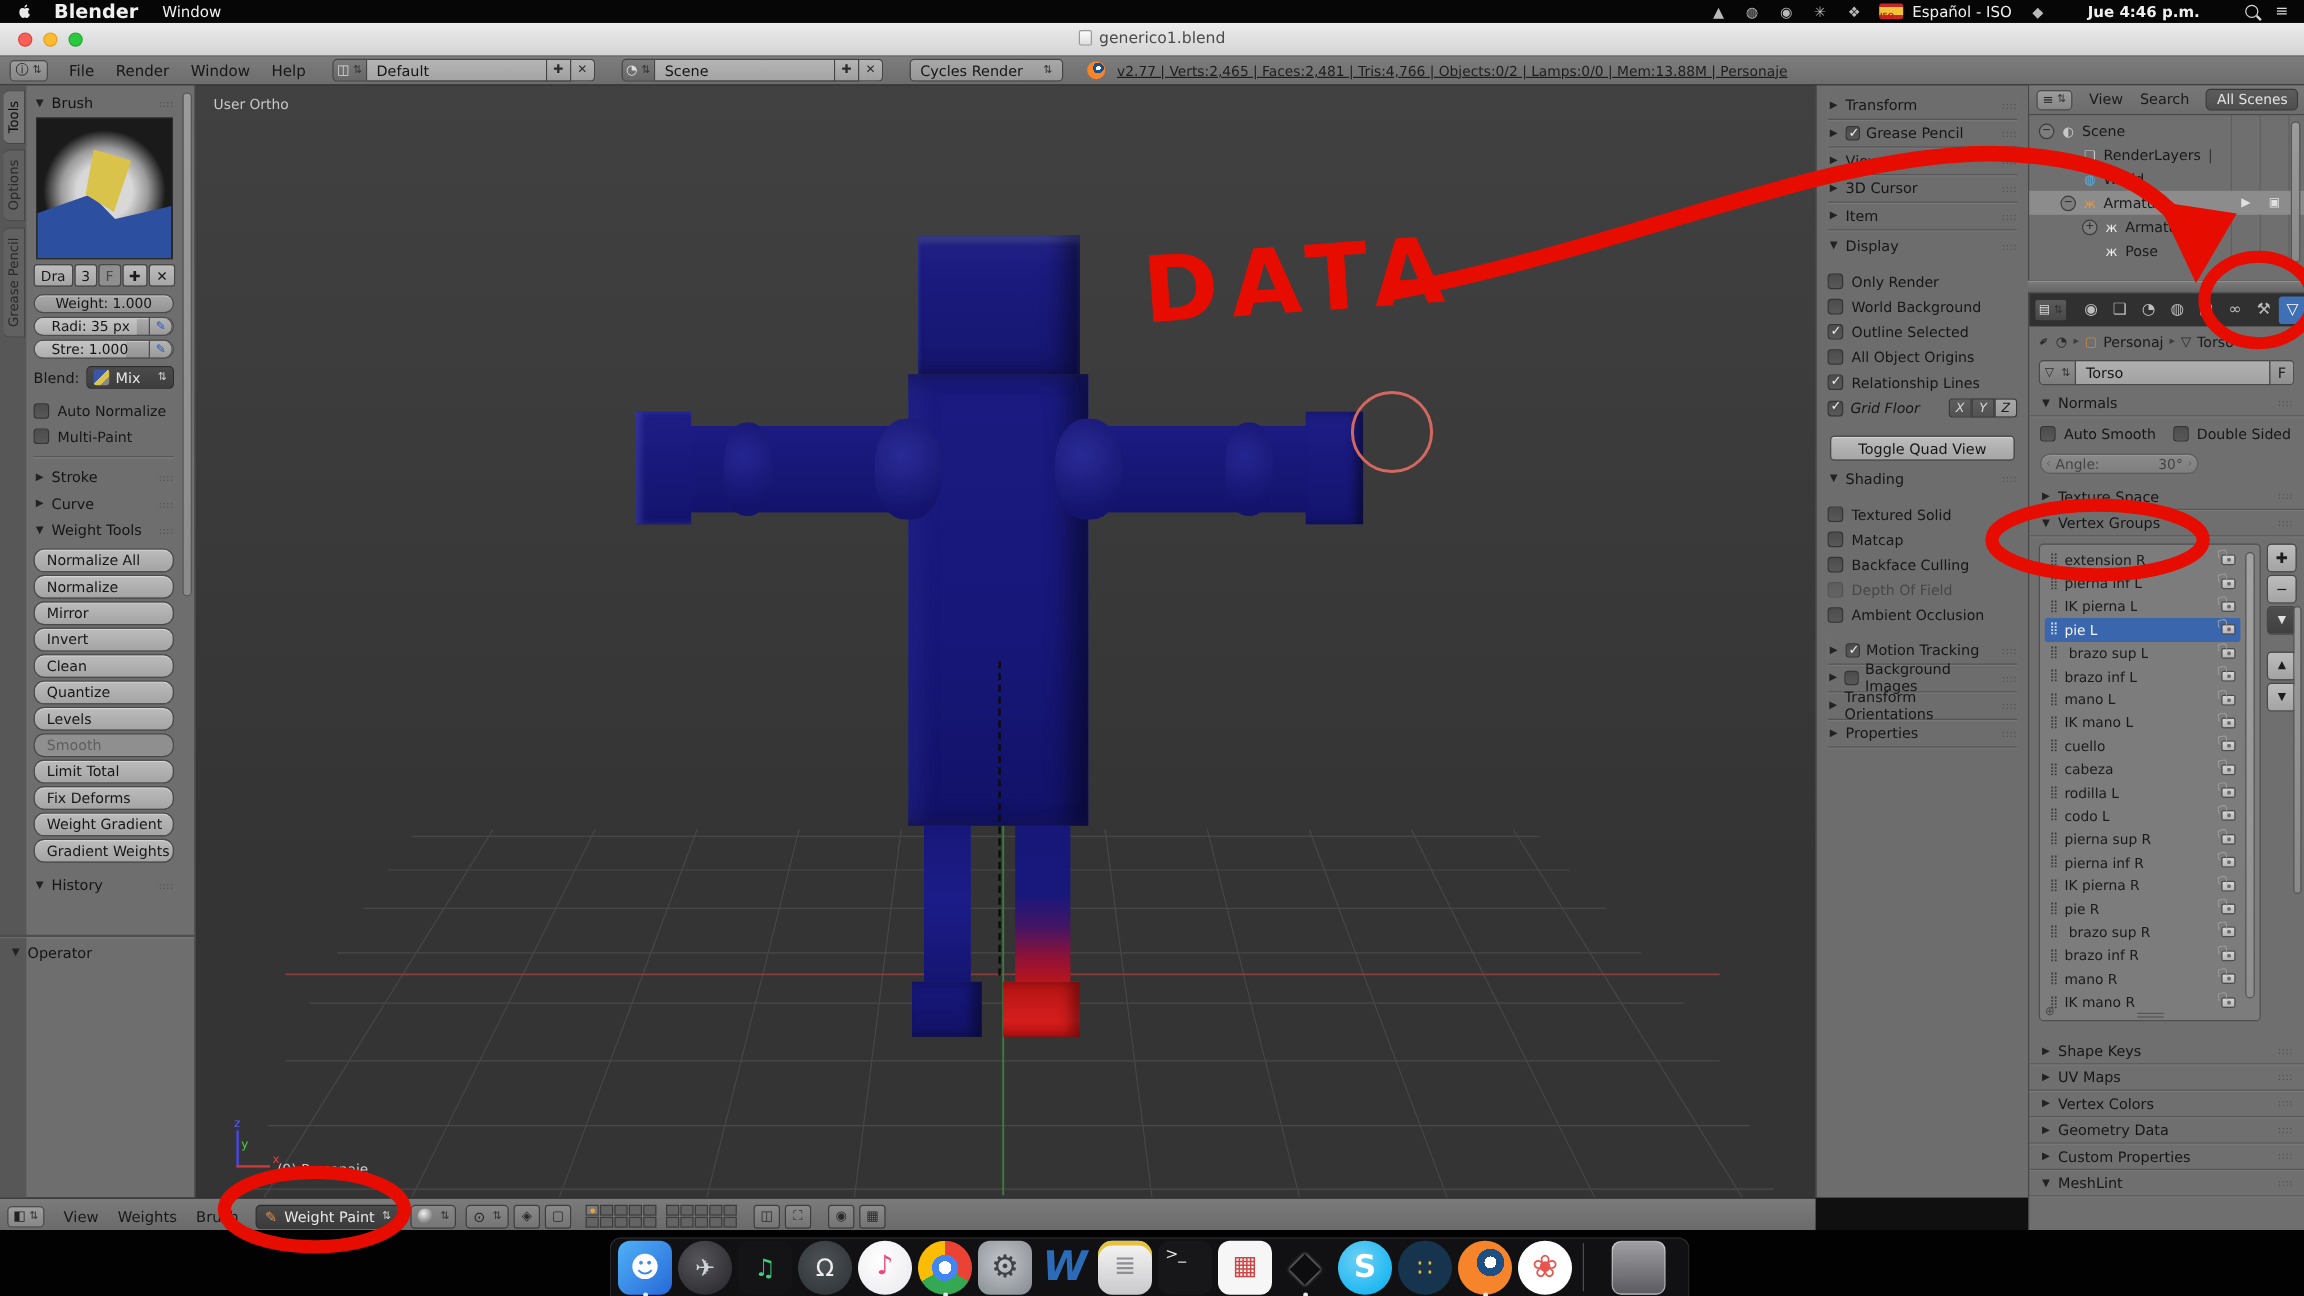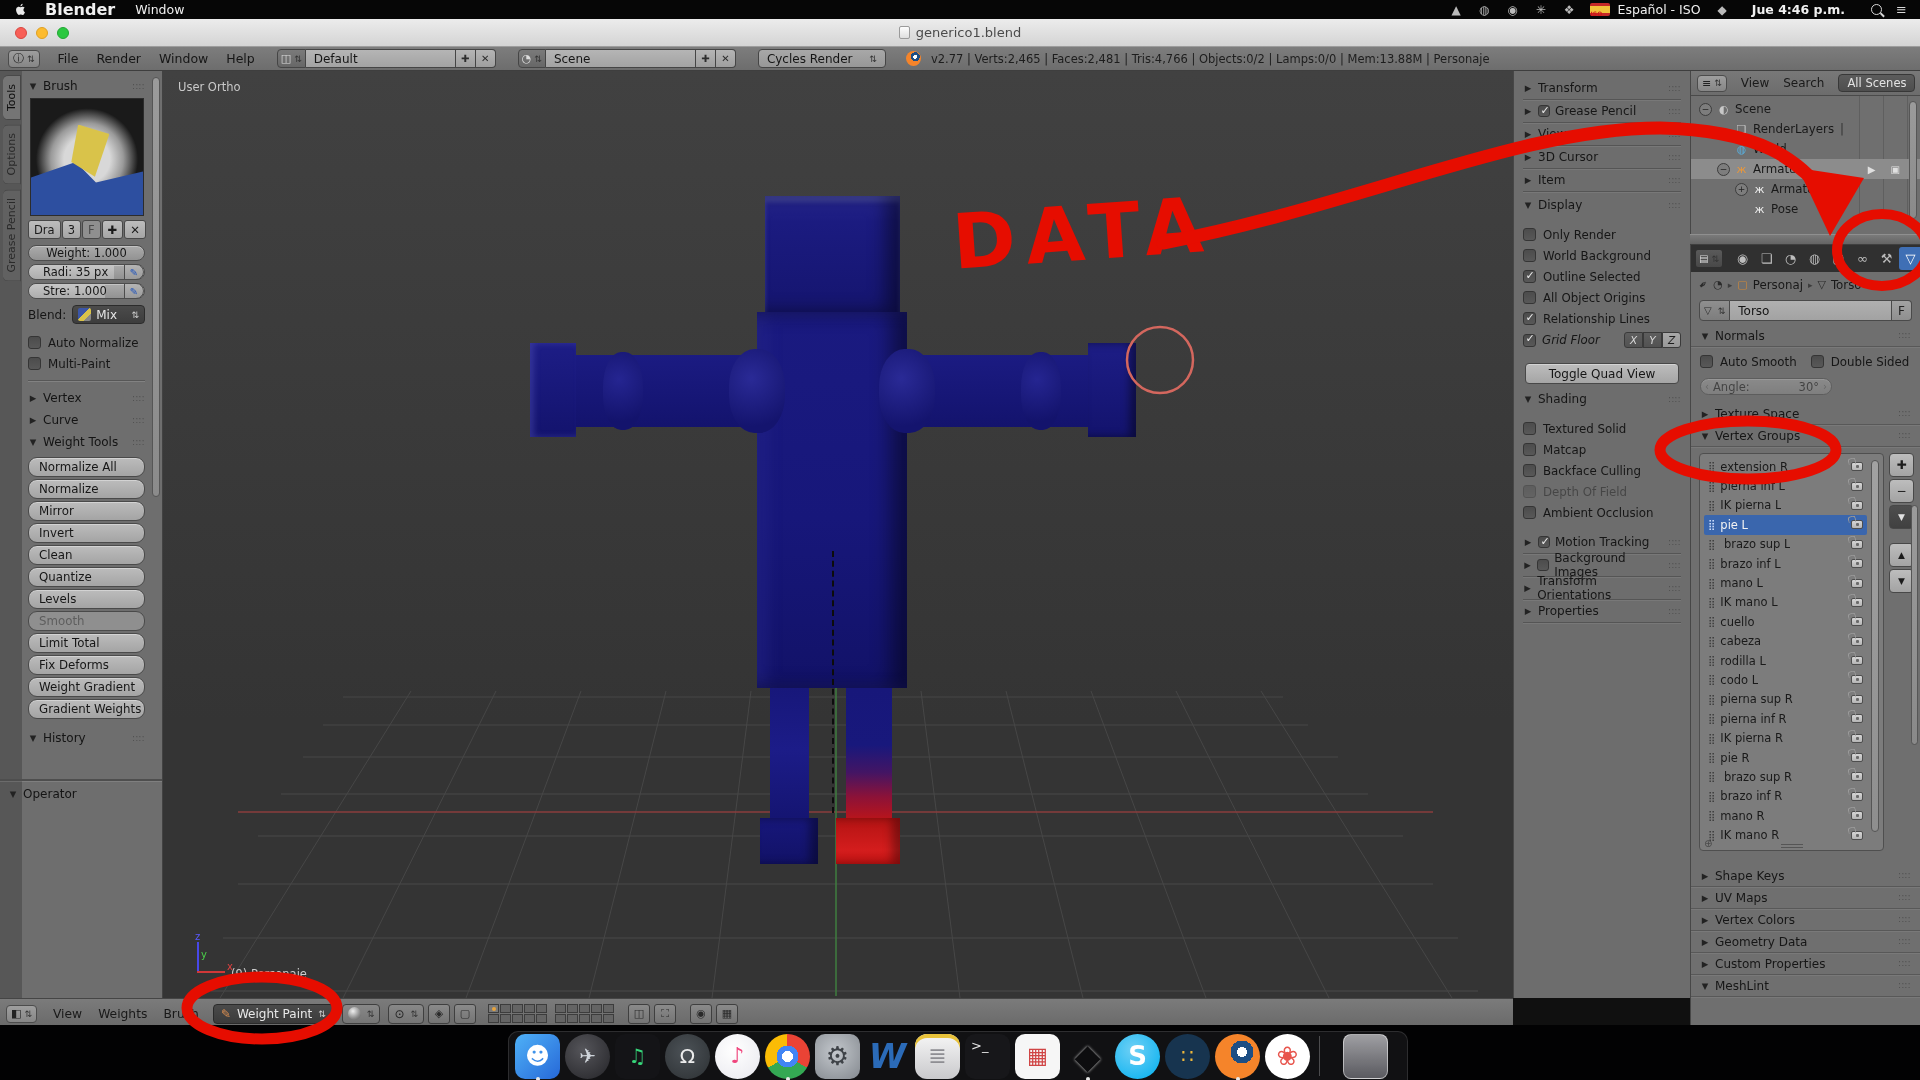--- a/index.html
+++ b/index.html
@@ -9,21 +9,21 @@
   
   .macbar{position:absolute;left:0;top:0;width:1920px;height:19px;background:#060606;display:flex;align-items:center;color:#f0f0f0;z-index:30;}
   .macbar .apple{margin-left:14px;width:13px;height:13px;fill:#e8e8e8;}
   .macbar .appname{font-weight:bold;margin-left:18px;font-size:16px;}
   .macbar .menu{margin-left:20px;font-size:12.5px;}
   .macspacer{flex:1;}
   .trayicon{color:#b9b9b9;font-size:12px;margin:0 9px;}
   .flag{width:20px;height:13px;position:relative;margin:0 6px;background:linear-gradient(180deg,#c62828 0 25%,#f2c13a 25% 75%,#c62828 75% 100%);border-radius:2px;}
   .flag .iso{position:absolute;left:1px;bottom:-1px;font-size:6px;color:#d01818;font-weight:bold;background:transparent;}
   .inputname{font-size:12.5px;margin:0 8px 0 2px;}
-  .clock{font-size:12.5px;font-weight:bold;margin:0 16px;}
+  .clock{font-size:12.5px;font-weight:bold;margin:0 28px;}
   .spot{width:11px;height:11px;border:1.5px solid #d8d8d8;border-radius:50%;position:relative;margin:0 10px;}
   .spot::after{content:"";position:absolute;width:5px;height:1.5px;background:#d8d8d8;transform:rotate(45deg);right:-4px;bottom:-1px;}
   .nclist{color:#d8d8d8;font-size:13px;margin:0 12px 0 4px;letter-spacing:1px;}
 
   
   .titlebar{position:absolute;left:0;top:19px;width:1920px;height:28px;background:linear-gradient(#ececec,#d4d4d4);border-bottom:1px solid #9d9d9d;z-index:29;}
   .tl{position:absolute;top:8px;width:12px;height:12px;border-radius:50%;}
   .tl.red{left:15px;background:#f85f57;border:1px solid #d84740;}
   .tl.yellow{left:36px;background:#fcbb2f;border:1px solid #dfa023;}
   .tl.green{left:57px;background:#2bc840;border:1px solid #22a734;}
@@ -36,21 +36,21 @@
   .ibtn .ig{font-size:11px;}
   .updn{font-size:9px;color:#333;margin-left:3px;}
   .hmenu{margin-left:18px;font-size:12.5px;color:#161616;}
   .selgrp{display:flex;align-items:center;margin-left:22px;height:19px;}
   .selico{display:flex;align-items:center;background:linear-gradient(#7a7a7a,#676767);border:1px solid #454545;border-radius:4px 0 0 4px;height:19px;padding:0 3px;color:#ddd;font-size:11px;}
   .selfield{display:flex;align-items:center;height:19px;background:linear-gradient(#b5b5b5,#a3a3a3);border:1px solid #454545;border-left:none;padding:0 8px;min-width:150px;color:#151515;}
   .selbtn{display:flex;align-items:center;justify-content:center;width:20px;height:19px;background:linear-gradient(#b5b5b5,#9e9e9e);border:1px solid #454545;border-left:none;color:#2c2c2c;font-size:10px;}
   .selbtn.last{border-radius:0 4px 4px 0;}
   .enginesel{display:flex;align-items:center;height:19px;background:linear-gradient(#a8a8a8,#979797);border:1px solid #454545;border-radius:4px;margin-left:22px;padding:0 8px;min-width:128px;color:#151515;justify-content:space-between;}
   .blogo{width:15px;height:15px;border-radius:50%;margin-left:20px;background:radial-gradient(circle at 62% 38%,#ffffff 0 15%,#1d4e84 15% 34%,#f5842a 34% 100%);}
-  .stats{margin-left:10px;font-size:11.5px;color:#1d1d1d;}
+  .stats{margin-left:10px;font-size:11.5px;color:#1d1d1d;text-decoration:underline;}
 
   
   .toolshelf{position:absolute;left:0;top:71px;width:163px;height:927px;background:#6e6e6e;border-right:1px solid #424242;z-index:5;}
   .tabstrip{position:absolute;left:0;top:0;width:22px;height:100%;background:#575757;}
   .vtab{writing-mode:vertical-rl;transform:rotate(180deg);font-size:11px;color:#2a2a2a;background:#616161;border:1px solid #474747;border-right:none;border-radius:0 5px 5px 0;padding:8px 2px;margin:4px 0 4px 3px;display:block;}
   .vtab.active{background:#757575;color:#0f0f0f;}
   .shelfcol{position:absolute;left:22px;top:0;width:128px;height:100%;padding:6px 5px 0 6px;}
   .sechead{display:flex;align-items:center;gap:5px;color:#141414;font-size:12px;height:18px;}
   .tri{font-size:8.5px;color:#222;width:10px;text-align:center;}
   .dots{margin-left:auto;color:rgba(30,30,30,.45);font-size:8px;letter-spacing:.5px;}
@@ -349,21 +349,21 @@
           <div class="cbrow">
             <span class="cb"></span>
             <span>Multi-Paint</span>
           </div>
         </div>
       <div class="hr"></div>
       <div>
 
       <div class="sechead" style="height:22px;">
             <span class="tri">▶</span>
-            <span>Vertex</span>
+            <span>Stroke</span>
             <span class="dots"></span>
           </div>
           <div class="sechead" style="height:22px;">
             <span class="tri">▶</span>
             <span>Curve</span>
             <span class="dots"></span>
           </div>
         </div>
       <div class="sechead" style="height:22px;">
           <span class="tri">▼</span>

